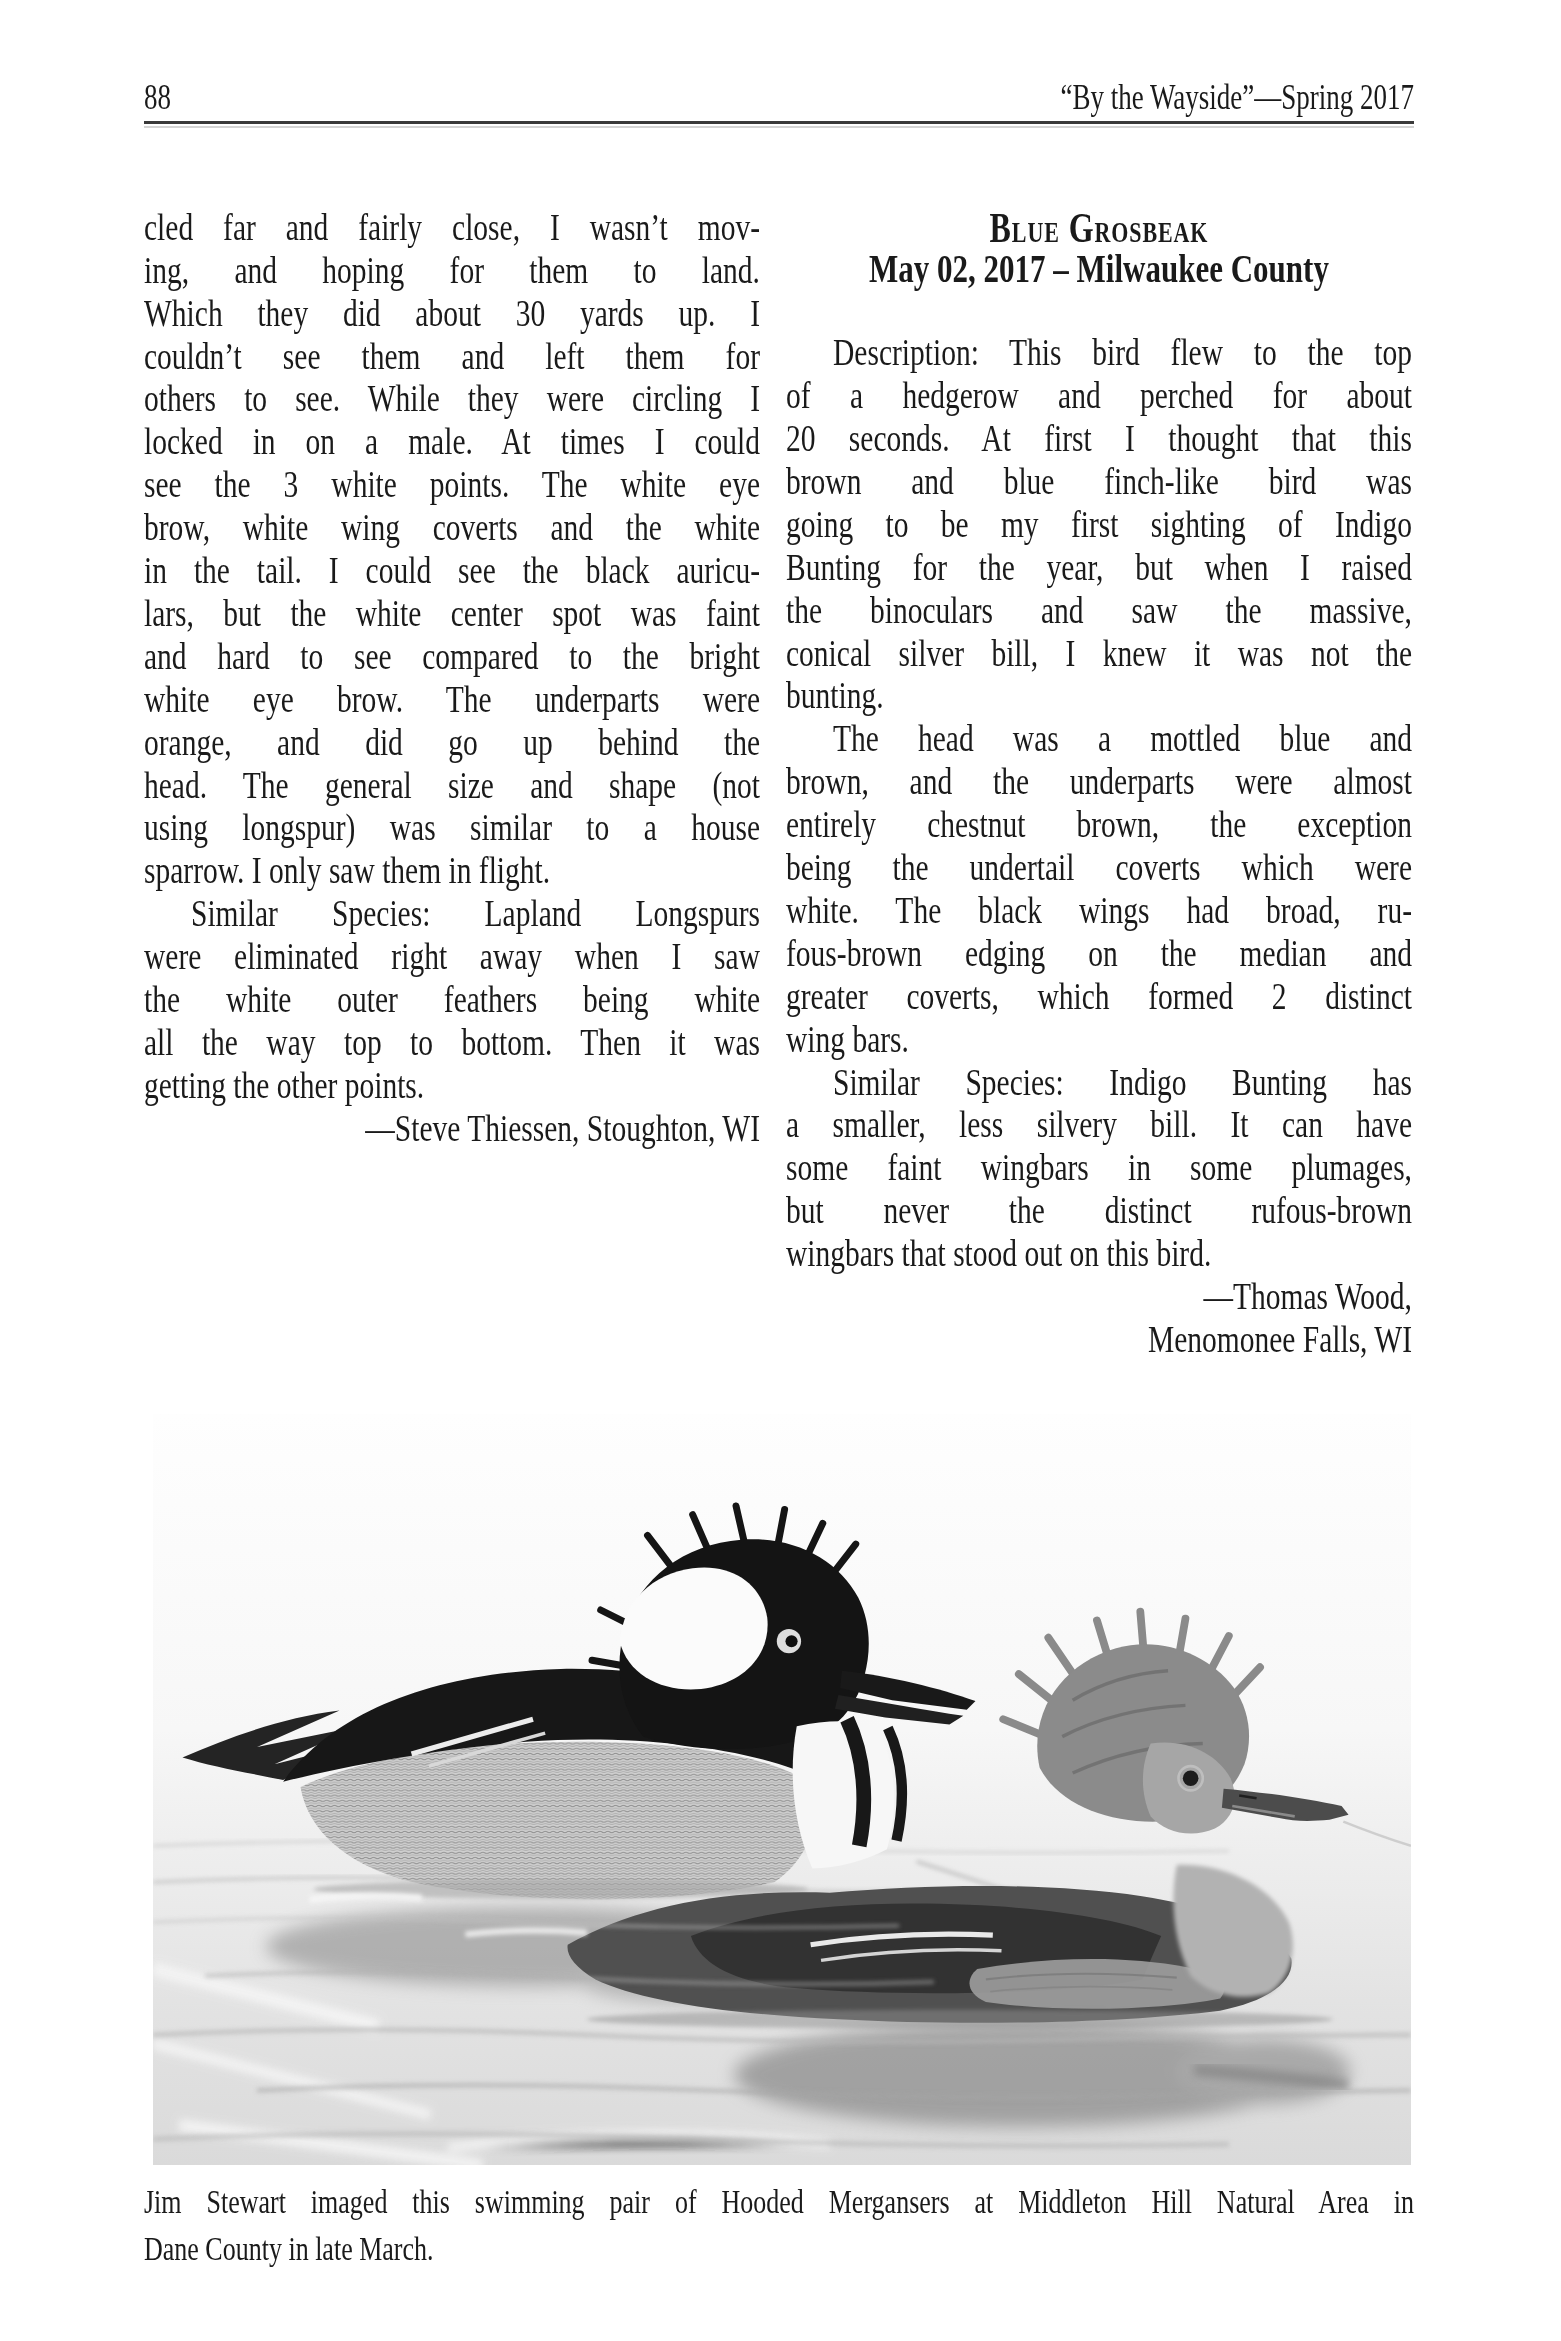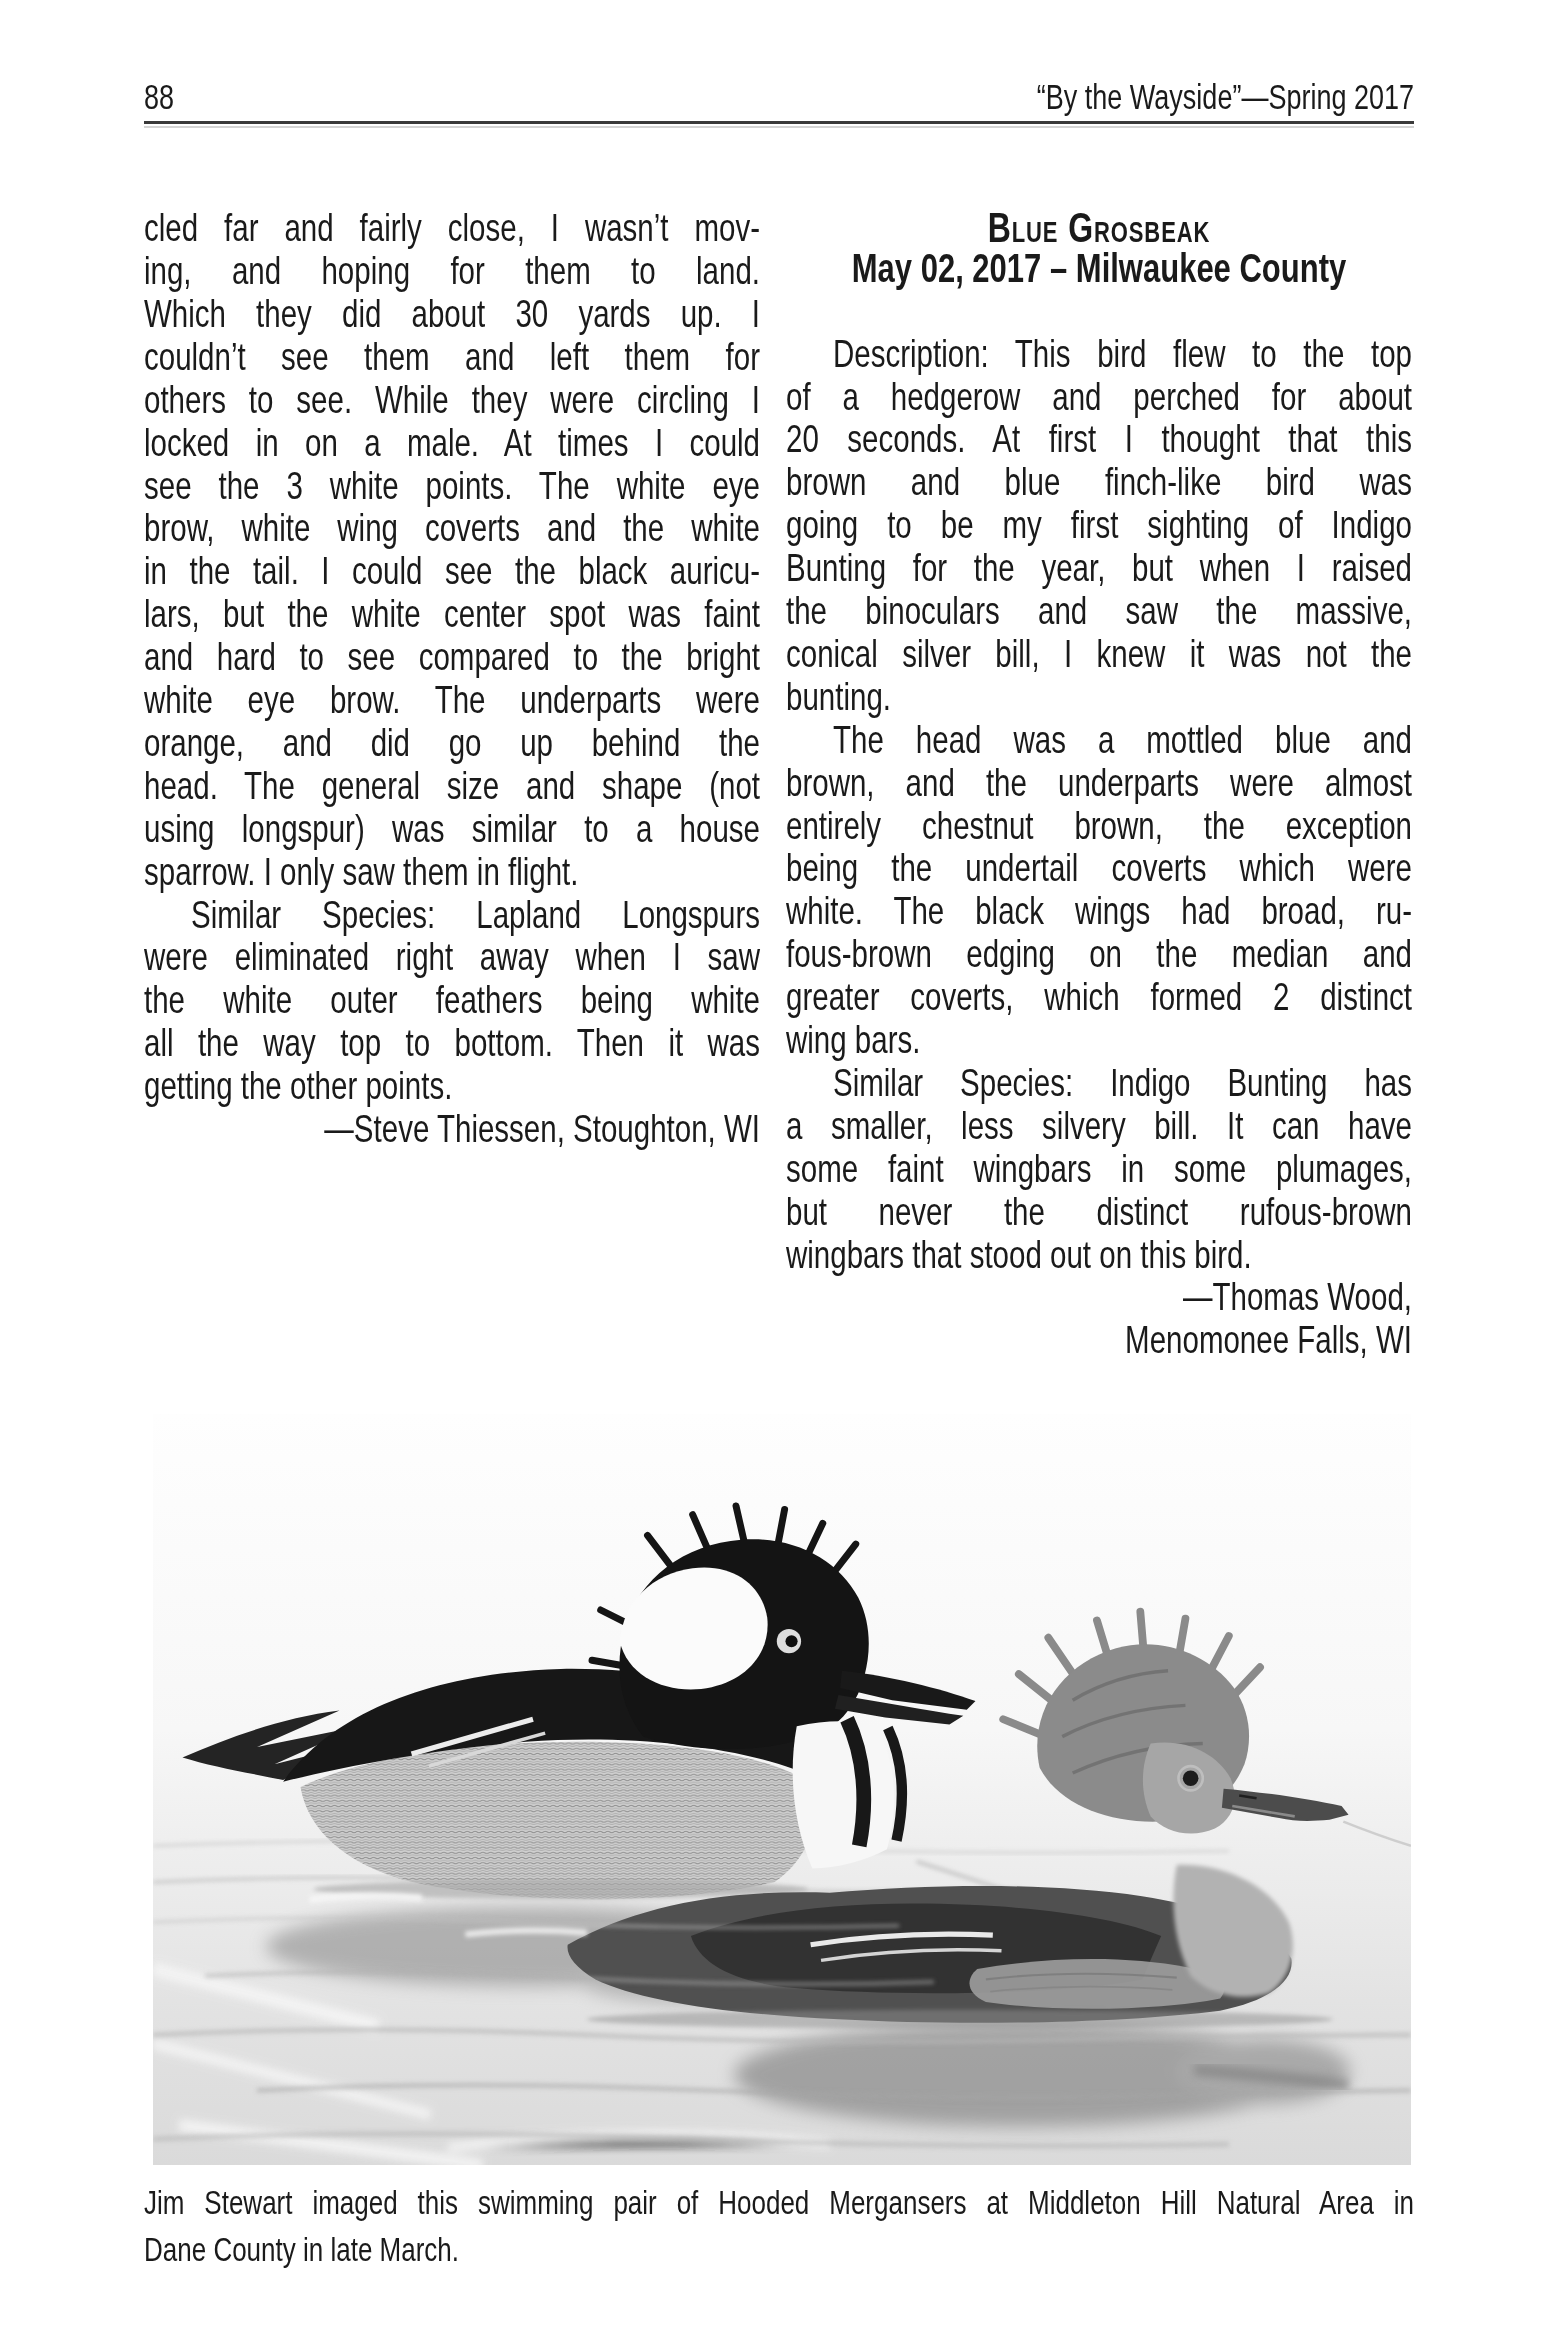--- a/index.html
+++ b/index.html
@@ -1,17 +1,17 @@
 <!DOCTYPE html>
 <html style="font-size:14px"><head>
 <meta charset="utf-8">
 <style>
   html,body{margin:0;padding:0;background:#ffffff;}
   .page{position:relative;width:1561px;height:2342px;background:#ffffff;
-        font-family:Liberation Sans, sans-serif;color:#1a1a1a;overflow:hidden;}
+        font-family:Liberation Serif, serif;color:#1a1a1a;overflow:hidden;}
 
   
   .hdr{position:absolute;left:144px;width:1270px;top:78px;display:flex;
        justify-content:space-between;font-size:27px;line-height:31px;
        transform:scaleY(1.3);transform-origin:top left;}
   .rule{position:absolute;left:144px;width:1270px;top:121px;}
   .rule-main{height:2.6px;background:#3a3a3a;}
   .rule-thin{height:1.7px;background:#d4d4d4;margin-top:2.6px;}
 
   

